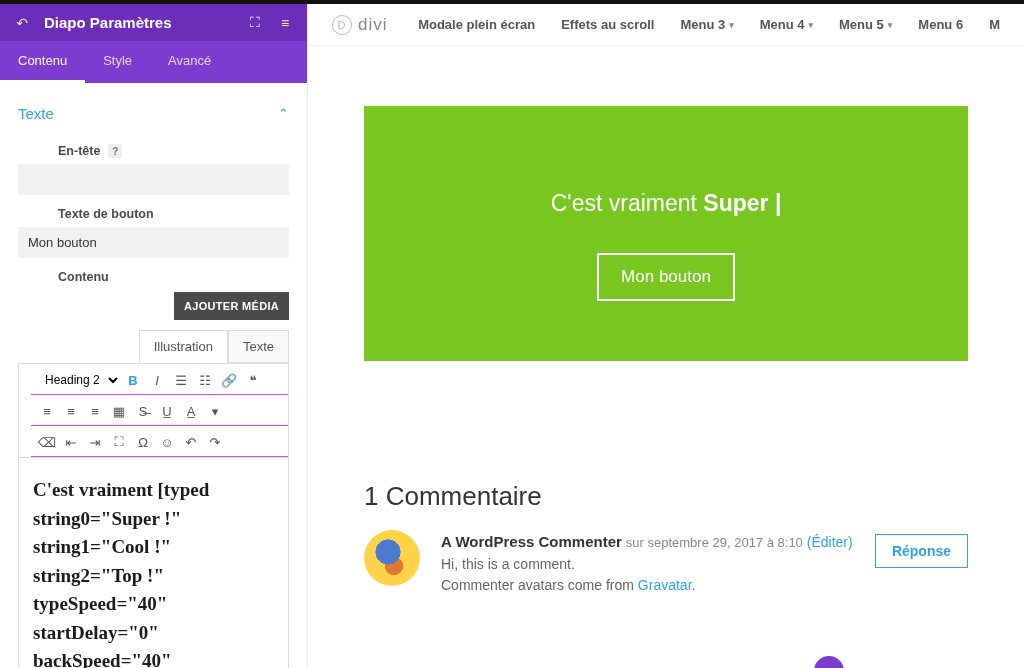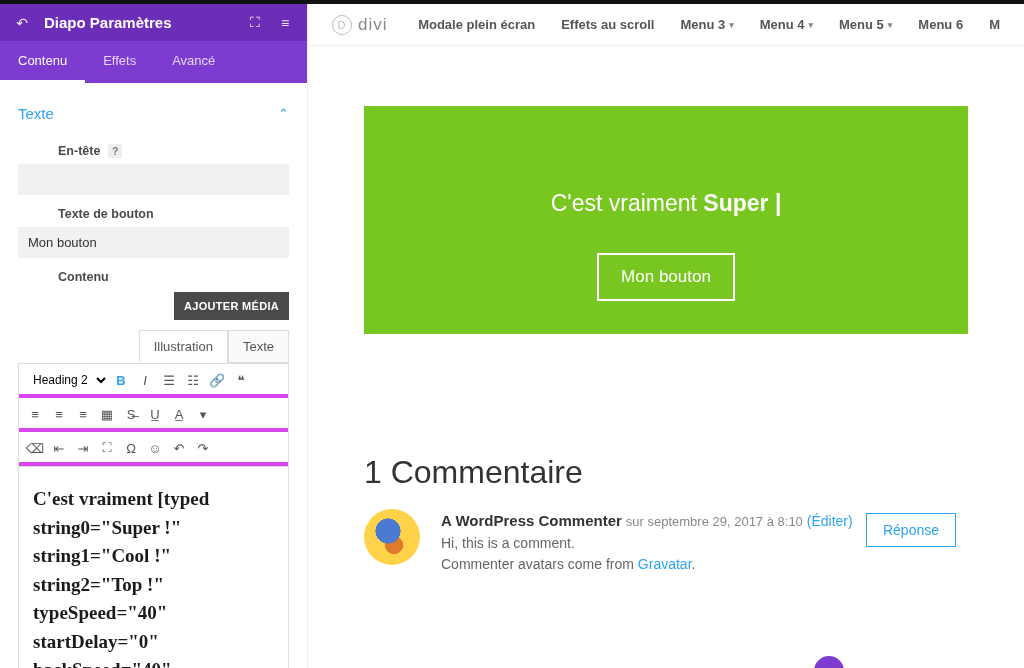--- a/index.html
+++ b/index.html
@@ -19,67 +19,67 @@
   .chev { color: #2ea3f2; font-size: 13px; }
   .fld-label { font-size: 12.5px; font-weight: 700; color: #4a4a4a; margin-top: 12px; margin-bottom: 6px; display: flex; align-items: flex-end; gap: 8px; padding-left: 40px; }
   .help-q { width: 14px; height: 14px; border-radius: 2px; background: #eee; color: #777; font-size: 10px; display: inline-flex; align-items: center; justify-content: center; font-weight: 700; }
   .fld-input { width: 100%; background: #f1f1f1; border: none; padding: 8px 10px; font-size: 13px; color: #333; }
   .media-row { display: flex; align-items: flex-end; gap: 10px; margin-top: 8px; flex-direction: column; }
   .btn-media { background: #4a4a4a; color: #fff; font-size: 11px; font-weight: 700; padding: 8px 10px; border: none; letter-spacing: .3px; cursor: pointer; }
   .ed-tabs { display: flex; gap: 0; margin-left: auto; }
   .ed-tab { padding: 8px 14px; font-size: 13px; background: #fafafa; border: 1px solid #ddd; cursor: pointer; color: #555; }
   .ed-tab.active { background: #fff; border-bottom-color: #fff; }
   .toolbar { border: 1px solid #ddd; border-bottom: none; margin-top: 0; }
-  .tb-row { display: flex; flex-wrap: wrap; padding: 4px 4px 2px; border-bottom: 4px solid #d946ef; align-items: center; }
+  .tb-row { display: flex; flex-wrap: wrap; padding: 4px 4px 2px; border-bottom: 1px solid #d946ef; align-items: center; margin-left: 12px; }
   .tb-sel { font-size: 12px; padding: 3px 6px; border: none; background: transparent; width: 86px; cursor: pointer; }
   .tb-btn { width: 22px; height: 22px; display: flex; align-items: center; justify-content: center; font-size: 13px; color: #555; cursor: pointer; margin: 1px; }
   .tb-btn.bold { font-weight: 700; color: #2ea3f2; }
   .tb-btn.it { font-style: italic; }
   .ed-area { border: 1px solid #ddd; padding: 18px 14px; font-family: Georgia, serif; font-size: 19px; font-weight: 700; line-height: 1.5; color: #1b1b1b; min-height: 260px; white-space: pre-wrap; word-wrap: break-word; }
   
   .main { flex: 1; overflow-y: auto; position: relative; }
   .nav { display: flex; align-items: center; padding: 0 24px; height: 42px; border-bottom: 1px solid #eee; gap: 26px; }
   .logo { display: flex; align-items: center; gap: 6px; color: #888; font-size: 17px; letter-spacing: 1px; margin-right: auto; }
   .logo-circ { width: 20px; height: 20px; border: 1.5px solid #bbb; border-radius: 50%; display: flex; align-items: center; justify-content: center; font-size: 11px; color: #bbb; }
   .nav-item { font-size: 13px; color: #555; font-weight: 600; cursor: pointer; display: flex; align-items: center; gap: 4px; }
   .nav-item .dd { font-size: 9px; color: #888; }
   .content { padding: 60px 56px 20px; }
-  .hero { background: #77c720; padding: 84px 20px 33px; text-align: center; }
+  .hero { background: #77c720; padding: 84px 20px 60px; text-align: center; }
   .hero-text { color: #fff; font-size: 23px; font-weight: 400; margin-bottom: 36px; }
   .hero-text .strong { font-weight: 700; }
   .hero-btn { display: inline-block; border: 2px solid #fff; color: #fff; padding: 12px 22px; font-size: 17px; cursor: pointer; }
   .comments { margin-top: 120px; }
-  .c-title { font-size: 32px; color: #333; font-weight: 500; margin-bottom: 18px; }
+  .c-title { font-size: 26px; color: #333; font-weight: 500; margin-bottom: 18px; }
   .comment { display: flex; gap: 21px; position: relative; }
   .avatar { width: 56px; height: 56px; border-radius: 50%; background: #ffd24a; position: relative; flex-shrink: 0; overflow: hidden; }
   .avatar::after { content: ""; position: absolute; inset: 8px; background: radial-gradient(circle at 40% 35%, #4a7bd0 35%, transparent 36%), radial-gradient(circle at 55% 70%, #e07a2e 25%, transparent 26%); border-radius: 50%; }
   .c-body { flex: 1; font-size: 14px; color: #666; line-height: 1.55; }
   .c-author { font-weight: 700; color: #333; font-size: 15px; }
   .c-meta { font-size: 13px; color: #888; }
   .c-edit { color: #2ea3f2; }
   .c-link { color: #2ea3f2; }
-  .reply-btn { position: absolute; right: 12px; top: 4px; border: 1.5px solid #2ea3f2; color: #2ea3f2; padding: 8px 16px; font-size: 14px; background: #fff; cursor: pointer; }
+  .reply-btn { position: absolute; right: 0; top: 4px; border: 1.5px solid #2ea3f2; color: #2ea3f2; padding: 8px 16px; font-size: 14px; background: #fff; cursor: pointer; font-weight: bold; }
   .purple-dot { position: absolute; bottom: -4px; right: 180px; width: 30px; height: 16px; background: #7e3bd0; border-radius: 15px 15px 0 0; }
 </style>
 </head>
 <body>
 
 <div class="topbar"></div>
 <div class="wrap">
 
   <div class="sidebar">
     <div class="sb-header">
       <span class="hicon">↶</span>
       <span class="title">Diapo Paramètres</span>
       <span class="hicon">⛶</span>
       <span class="hicon">≡</span>
     </div>
     <div class="sb-tabs">
       <div class="sb-tab active">Contenu</div>
-      <div class="sb-tab">Effets</div>
+      <div class="sb-tab">Style</div>
       <div class="sb-tab">Avancé</div>
     </div>
     <div class="sb-body">
       <div class="sec-head">
         <span>Texte</span>
         <span class="chev">⌃</span>
       </div>
 
       <div class="fld-label">
         <span>En-tête</span>

